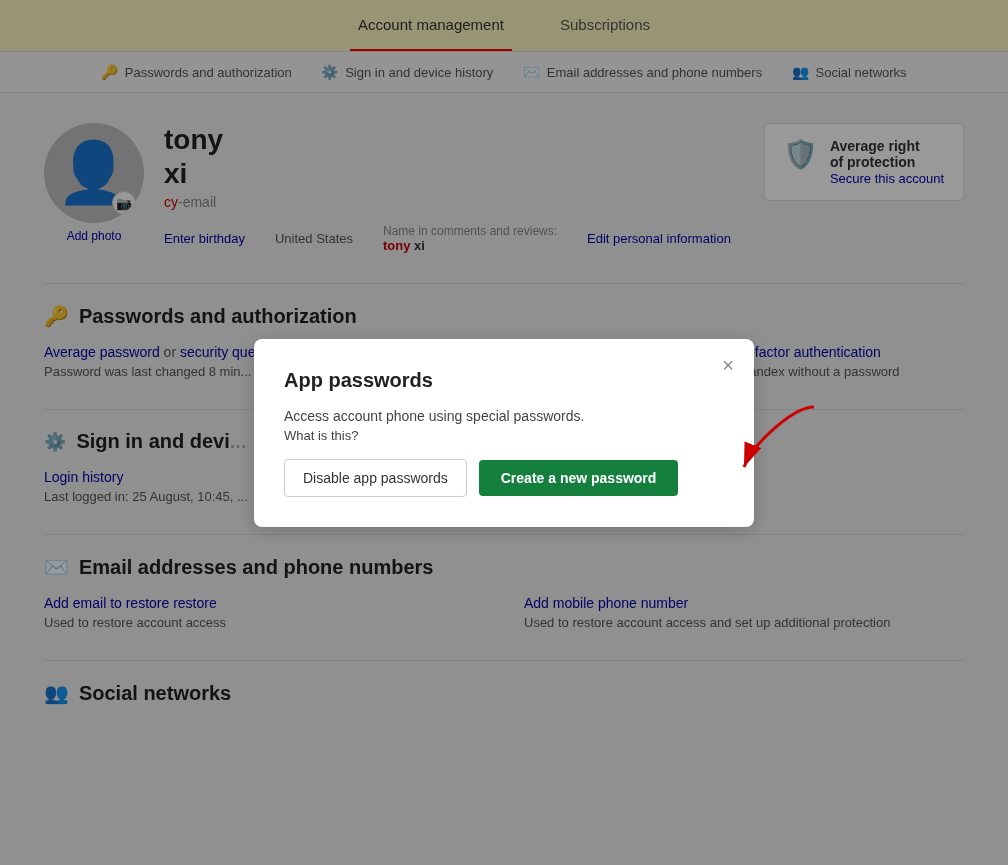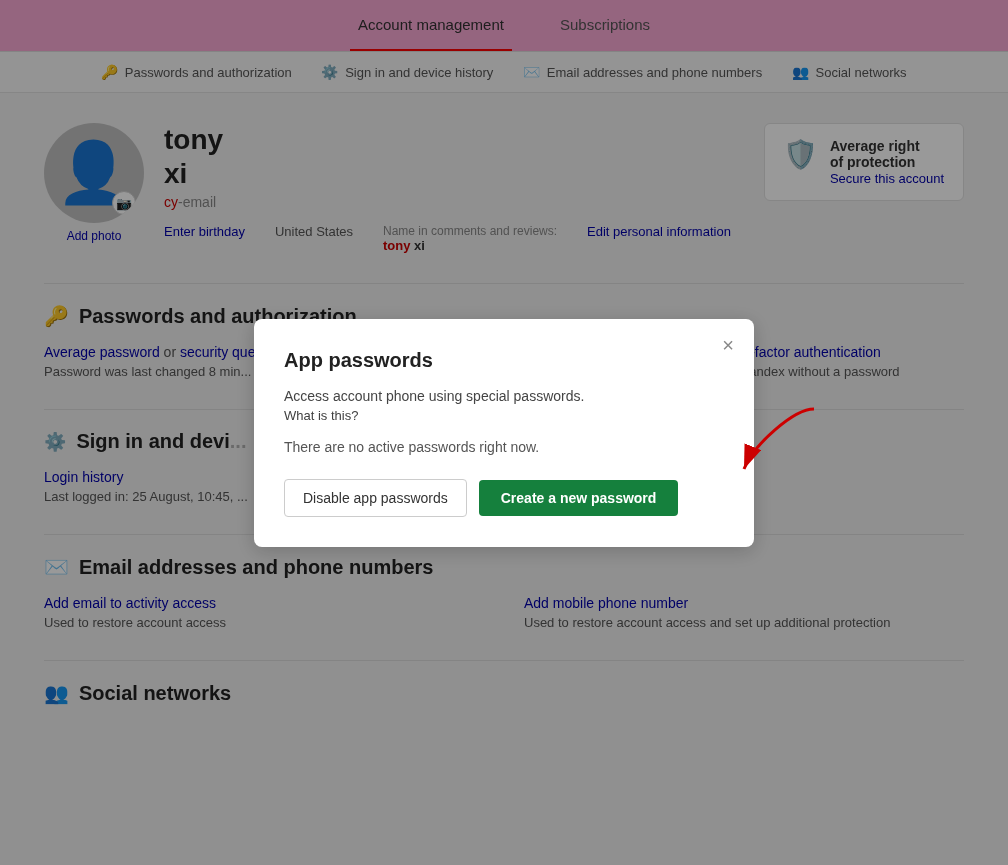--- a/index.html
+++ b/index.html
@@ -1,20 +1,20 @@
 <!DOCTYPE html>
 <html><head>
   <meta charset="utf-8">
   <style>
     * { box-sizing: border-box; margin: 0; padding: 0; }
     body { font-family: Arial, sans-serif; background: #f0f0f0; font-size: 14px; color: #333; }
 
     
     .top-nav {
-      background: #f9a8d4;
+      background: #fef9c3;
       display: flex;
       justify-content: center;
       border-bottom: 1px solid #ddd;
       position: relative;
     }
     .top-nav-tabs {
       display: flex;
       gap: 40px;
     }
     .top-nav-tab {
@@ -127,21 +127,21 @@
       margin-top: 4px;
     }
     .profile-email .cy {
       color: #c00;
     }
     .profile-meta {
       display: flex;
       gap: 30px;
       margin-top: 14px;
       flex-wrap: wrap;
-      align-items: flex-start;
+      align-items: center;
     }
     .profile-meta-item {
       display: flex;
       flex-direction: column;
       font-size: 13px;
       color: #555;
     }
     .profile-meta-link {
       color: #00a;
       cursor: pointer;
@@ -446,21 +446,21 @@
     </div>
   </div>
 
   <div class="section">
     <div class="section-header">
       <span class="section-icon" style="color:#c00;font-size:20px">✉️</span>
       <span class="section-title">Email addresses and phone numbers</span>
     </div>
     <div class="section-body">
       <div class="section-item">
-        <div class="section-item-title">Add email to activity access</div>
+        <div class="section-item-title">Add email to restore restore</div>
         <div class="section-item-desc">Used to restore account access</div>
       </div>
       <div class="section-item">
         <div class="section-item-title">Add mobile phone number</div>
         <div class="section-item-desc">Used to restore account access and set up additional protection</div>
       </div>
     </div>
   </div>
 
   <div class="section">
@@ -471,21 +471,20 @@
   </div>
 
 </div>
 
 <div class="overlay">
   <div class="modal" style="position:relative;">
     <div class="modal-title">App passwords</div>
     <button class="modal-close">×</button>
     <p class="modal-desc">Access account phone using special passwords.</p>
     <a class="modal-link">What is this?</a>
-    <p class="modal-no-passwords">There are no active passwords right now.</p>
     <div class="modal-actions">
       <button class="btn-secondary">Disable app passwords</button>
       <button class="btn-primary">Create a new password</button>
     </div>
 
     <svg style="position:absolute; right:-80px; top:55%; transform:translateY(-50%); pointer-events:none;" width="100" height="80" viewBox="0 0 100 80">
       <defs>
         <marker id="arrowhead" markerWidth="8" markerHeight="6" refX="8" refY="3" orient="auto">
           <polygon points="0 0, 8 3, 0 6" fill="#cc0000"></polygon>
         </marker>

